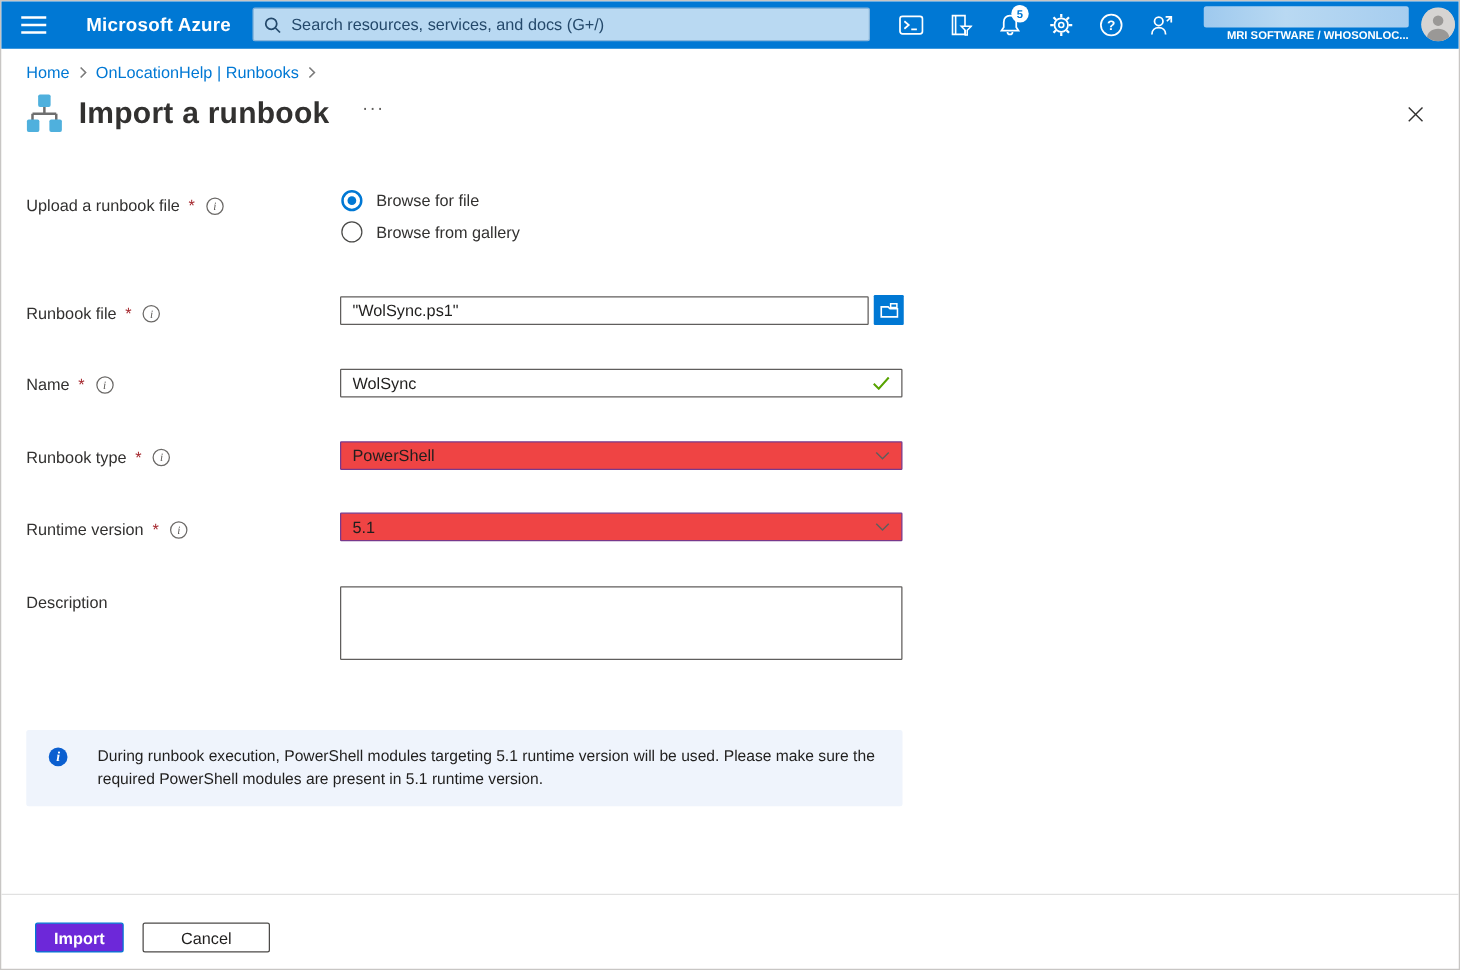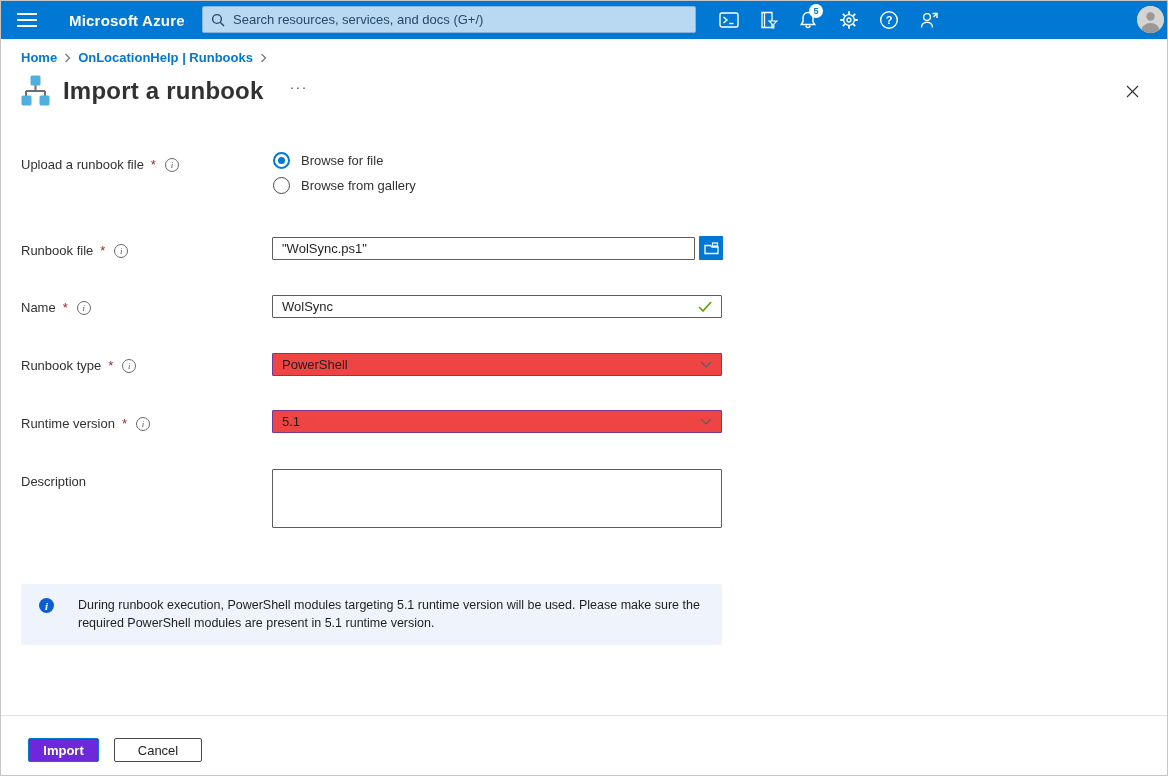--- a/index.html
+++ b/index.html
@@ -33,21 +33,21 @@
   }
   .acct { position:absolute; left:962px; top:0; width:164px; height:38px; cursor:pointer; }
   .acct-redact { position:absolute; left:0; top:4px; width:164px; height:17px; border-radius:2px;
     background:linear-gradient(90deg,#9ec9ee,#b9d9f2 40%,#a6cdef); }
   .acct-tenant { position:absolute; left:0; top:22px; width:164px; text-align:right;
     color:#fff; font-size:9px; font-weight:bold; white-space:nowrap; }
   .avatar { position:absolute; left:1136px; top:5px; width:27px; height:27px; border-radius:50%;
     background:#d6d4d2; overflow:hidden; cursor:pointer; }
   
   .breadcrumb { position:absolute; left:20px; top:49px; display:flex; align-items:center; gap:7px; font-size:13px; }
-  .breadcrumb a { color:#0078d4; text-decoration:none; cursor:pointer;font-weight:bold; }
+  .breadcrumb a { color:#0078d4; text-decoration:none; cursor:pointer; }
   .crumb-sep { display:flex; align-items:center; }
   .titlerow { position:absolute; left:20px; top:74px; display:flex; align-items:center; }
   .title-icon { width:29px; height:31px; margin-right:13px; }
   h1.page-title { font-size:24px; font-weight:bold; color:#323130; letter-spacing:.2px; }
   .more-btn { margin-left:26px; color:#605e5c; font-size:15px; letter-spacing:1px; cursor:pointer; padding-bottom:8px; }
   .close-btn { position:absolute; left:1121px; top:80px; width:20px; height:20px; cursor:pointer; display:flex; align-items:center; justify-content:center; }
   
   .flabel { position:absolute; left:20px; display:flex; align-items:center; gap:4px;
     font-size:13px; color:#323130; white-space:nowrap; }
   .req { color:#a4262c; margin-left:3px; }
@@ -83,21 +83,21 @@
     background:#eff4fc; border-radius:2px; display:flex; align-items:flex-start; padding:12px 20px 0 18px; }
   .banner-icon { width:15px; height:15px; border-radius:50%; background:#0b5fd0; color:#fff;
     font-size:11px; font-weight:bold; font-style:italic; font-family:"Liberation Serif", serif;
     display:flex; align-items:center; justify-content:center; flex:0 0 auto; margin-top:2px; }
   .banner-text { margin-left:24px; font-size:12.5px; color:#201f1e; line-height:18px; max-width:628px; }
   
   .divider { position:absolute; left:0; top:714px; width:100%; height:1px; background:#e1e1e1; }
   .btn { position:absolute; top:737px; height:24px; font-size:13px; border-radius:2px; cursor:pointer;
     display:flex; align-items:center; justify-content:center; font-family:"Liberation Sans", sans-serif; }
   .btn-primary { left:27px; width:71px; background:#6d28d9; color:#fff; border:1px solid #0078d4; font-weight:bold; }
-  .btn-secondary { left:113px; width:88px; background:#fff; color:#201f1e; border:1px solid #4c4a48;text-align:right; }
+  .btn-secondary { left:113px; width:102px; background:#fff; color:#201f1e; border:1px solid #4c4a48;text-align:right; }
 </style>
 </head>
 <body>
 
 <div class="screen">
 
   <div class="topbar">
     <div class="hamburger">
       <span></span>
         <span></span>
@@ -151,20 +151,24 @@
       <text x="10" y="14" text-anchor="middle" font-size="11" font-weight="bold" fill="#fff" font-family="Liberation Sans, sans-serif">?</text>
     </svg>
 
     <svg class="tb-icon" style="left:918px" viewBox="0 0 20 20">
       <circle cx="8" cy="7" r="3.4" fill="none" stroke="#fff" stroke-width="1.4"></circle>
       <path d="M2.5 17.5 c0-3.3 2.5-5.3 5.5-5.3 s5.5 2 5.5 5.3" fill="none" stroke="#fff" stroke-width="1.4"></path>
       <polyline points="13.5,3.5 18,3.5 18,8" fill="none" stroke="#fff" stroke-width="1.4"></polyline>
       <line x1="18" y1="3.5" x2="14.5" y2="7" stroke="#fff" stroke-width="1.4"></line>
     </svg>
 
+    <div class="acct">
+      <div class="acct-redact"></div>
+      <div class="acct-tenant">MRI SOFTWARE / WHOSONLOC...</div>
+    </div>
 
     <div class="avatar">
       <svg width="27" height="27" viewBox="0 0 27 27">
         <circle cx="13.5" cy="13.5" r="13.5" fill="#d6d4d2"></circle>
         <circle cx="13.5" cy="10.5" r="4.2" fill="#9a9896"></circle>
         <path d="M4.5 25 c0-5 4-8 9-8 s9 3 9 8 l0 2 -18 0 z" fill="#9a9896"></path>
       </svg>
     </div>
   </div>
 

